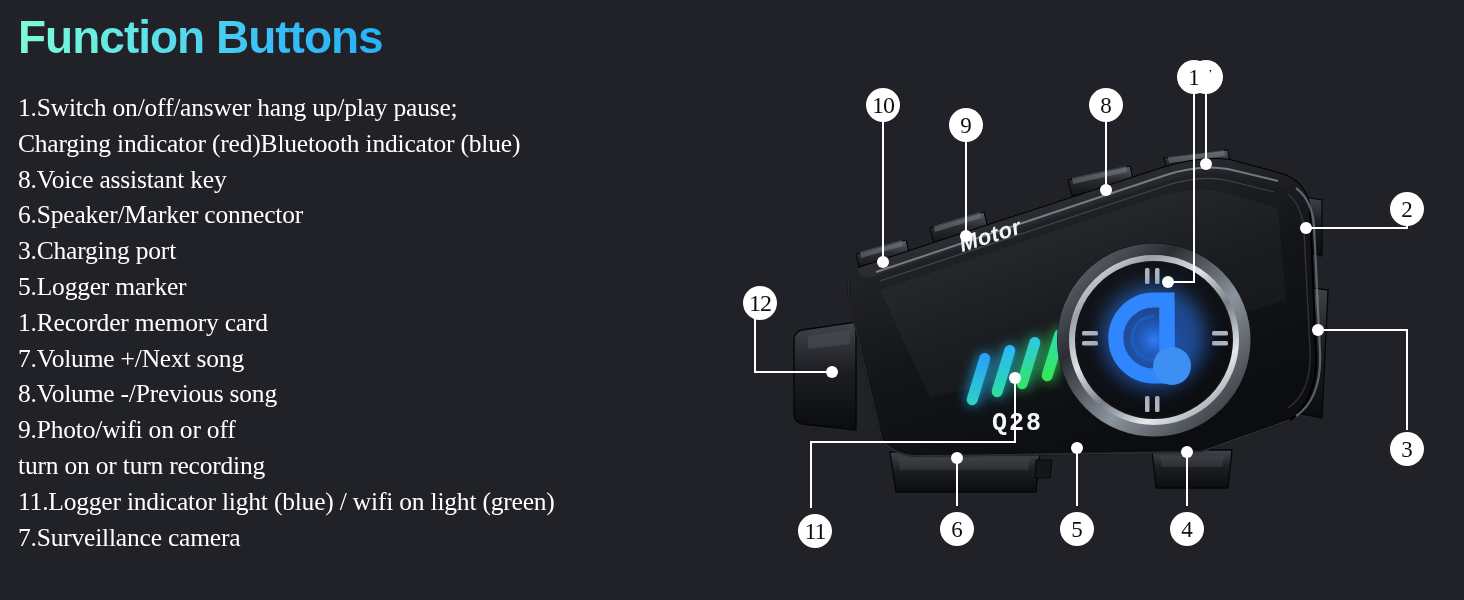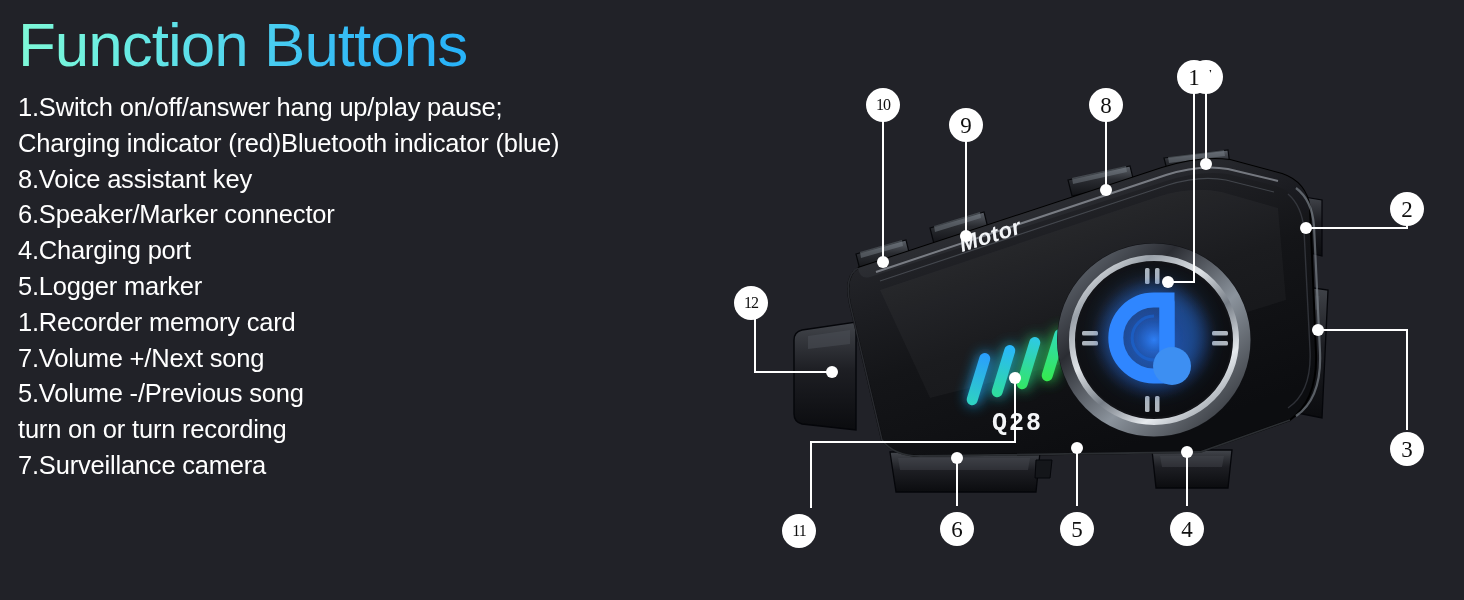--- a/index.html
+++ b/index.html
@@ -17,36 +17,37 @@
   }
 
   
   #text-panel {
     position:absolute; left:0; top:0;
     width:730px; height:600px;
   }
   #page-title {
     position:absolute;
     left:18px; top:14px;
-    font-size:62px;
-    font-weight:normal;
+    font-size:46px;
+    font-weight:bold;
     letter-spacing:-1px;
     line-height:1;
     background:linear-gradient(95deg,#7ff9d8 0%,#6ef0e0 18%,#56d9ec 45%,#36bdf6 72%,#27b2f9 100%);
     -webkit-background-clip:text;
     background-clip:text;
     -webkit-text-fill-color:transparent;
     color:#45cfee;
     white-space:nowrap;
   }
   #feature-list {
     position:absolute;
     left:18px; top:90px;
     width:700px;
     list-style:none;
+    font-family:Liberation Serif, serif;
   }
   #feature-list li {
     color:#ffffff;
     font-size:25.5px;
     line-height:35.8px;
     white-space:nowrap;
     letter-spacing:-0.2px;
   }
 
   
@@ -69,42 +70,44 @@
     background:#ffffff;
     color:#101010;
     font-size:23px;
     font-weight:400;
     display:flex;
     align-items:center;
     justify-content:center;
     line-height:1;
     font-family:"Liberation Serif", serif;
   }
-  .callout-badge.wide { font-size:16px; letter-spacing:-1px; }
+  .callout-badge.wide { font-size:24px; letter-spacing:-1px; }
 </style>
 </head>
 <body>
 
 <div id="root">
 
   <div id="text-panel">
 
     <div id="page-title">Function Buttons</div>
 
     <ul id="feature-list">
       <li>1.Switch on/off/answer hang up/play pause;</li>
       <li>Charging indicator (red)Bluetooth indicator (blue)</li>
       <li>8.Voice assistant key</li>
       <li>6.Speaker/Marker connector</li>
-      <li>4.Charging port</li>
+      <li>3.Charging port</li>
       <li>5.Logger marker</li>
       <li>1.Recorder memory card</li>
       <li>7.Volume +/Next song</li>
-      <li>5.Volume -/Previous song</li>
+      <li>8.Volume -/Previous song</li>
+      <li>9.Photo/wifi on or off</li>
       <li>turn on or turn recording</li>
+      <li>11.Logger indicator light (blue) / wifi on light (green)</li>
       <li>7.Surveillance camera</li>
     </ul>
 
   </div>
 
   <div id="product-panel">
     <div id="product-stage">
 
       <svg id="product-svg" width="734" height="600" viewBox="0 0 734 600">
         <defs>
@@ -355,20 +358,20 @@
         <div class="callout-badge wide" style="left:136px; top:88px;">10</div>
         <div class="callout-badge" style="left:219px; top:108px;">9</div>
         <div class="callout-badge" style="left:359px; top:88px;">8</div>
         <div class="callout-badge" style="left:459px; top:60px;">7</div>
         <div class="callout-badge" style="left:447px; top:60px;">1</div>
         <div class="callout-badge" style="left:660px; top:192px;">2</div>
         <div class="callout-badge" style="left:660px; top:432px;">3</div>
         <div class="callout-badge" style="left:440px; top:512px;">4</div>
         <div class="callout-badge" style="left:330px; top:512px;">5</div>
         <div class="callout-badge" style="left:210px; top:512px;">6</div>
-        <div class="callout-badge wide" style="left:52px; top:514px;">11</div>
-        <div class="callout-badge wide" style="left:4px; top:286px;">12</div>
+        <div class="callout-badge wide" style="left:68px; top:514px;">11</div>
+        <div class="callout-badge wide" style="left:13px; top:286px;">12</div>
       </div>
 
     </div>
   </div>
 
 </div>
 
 </body></html>

